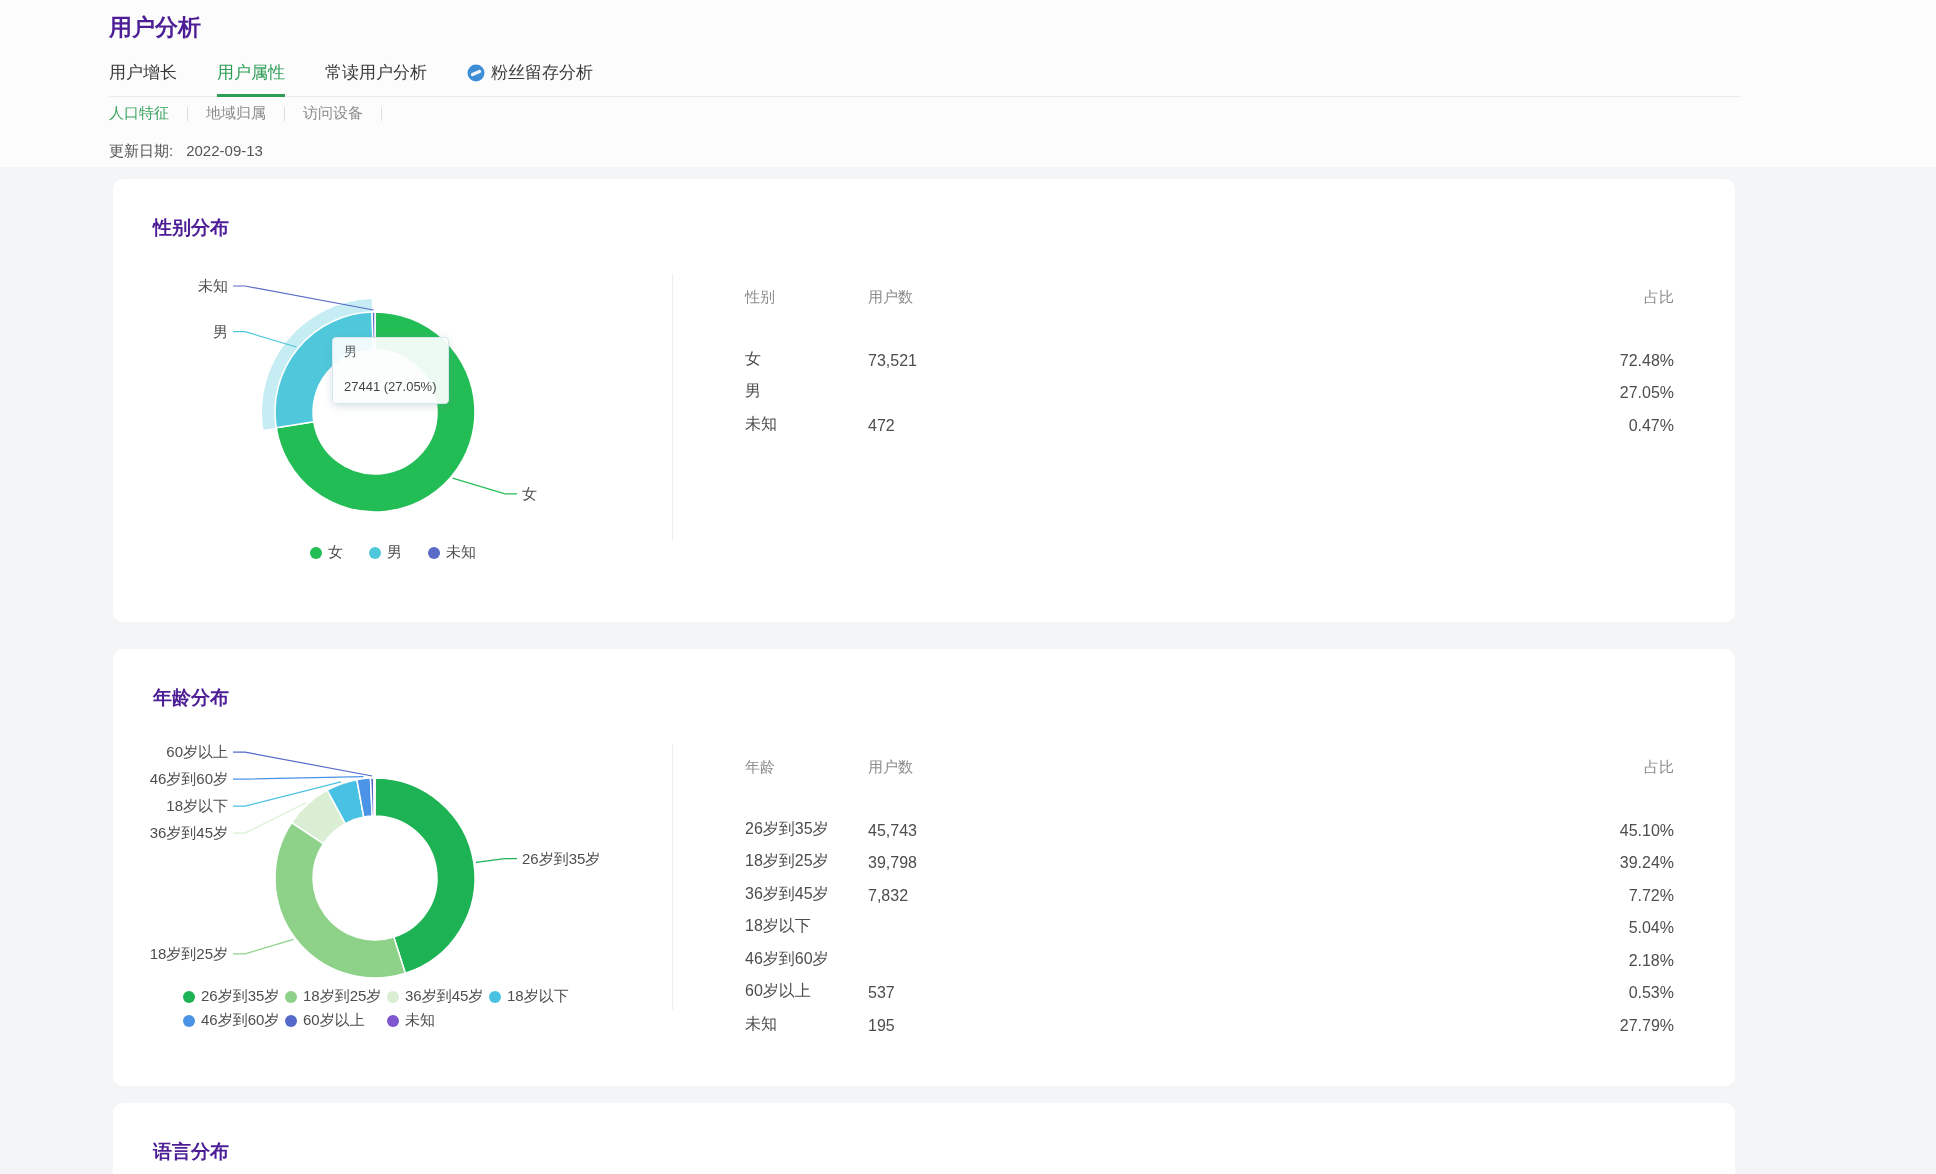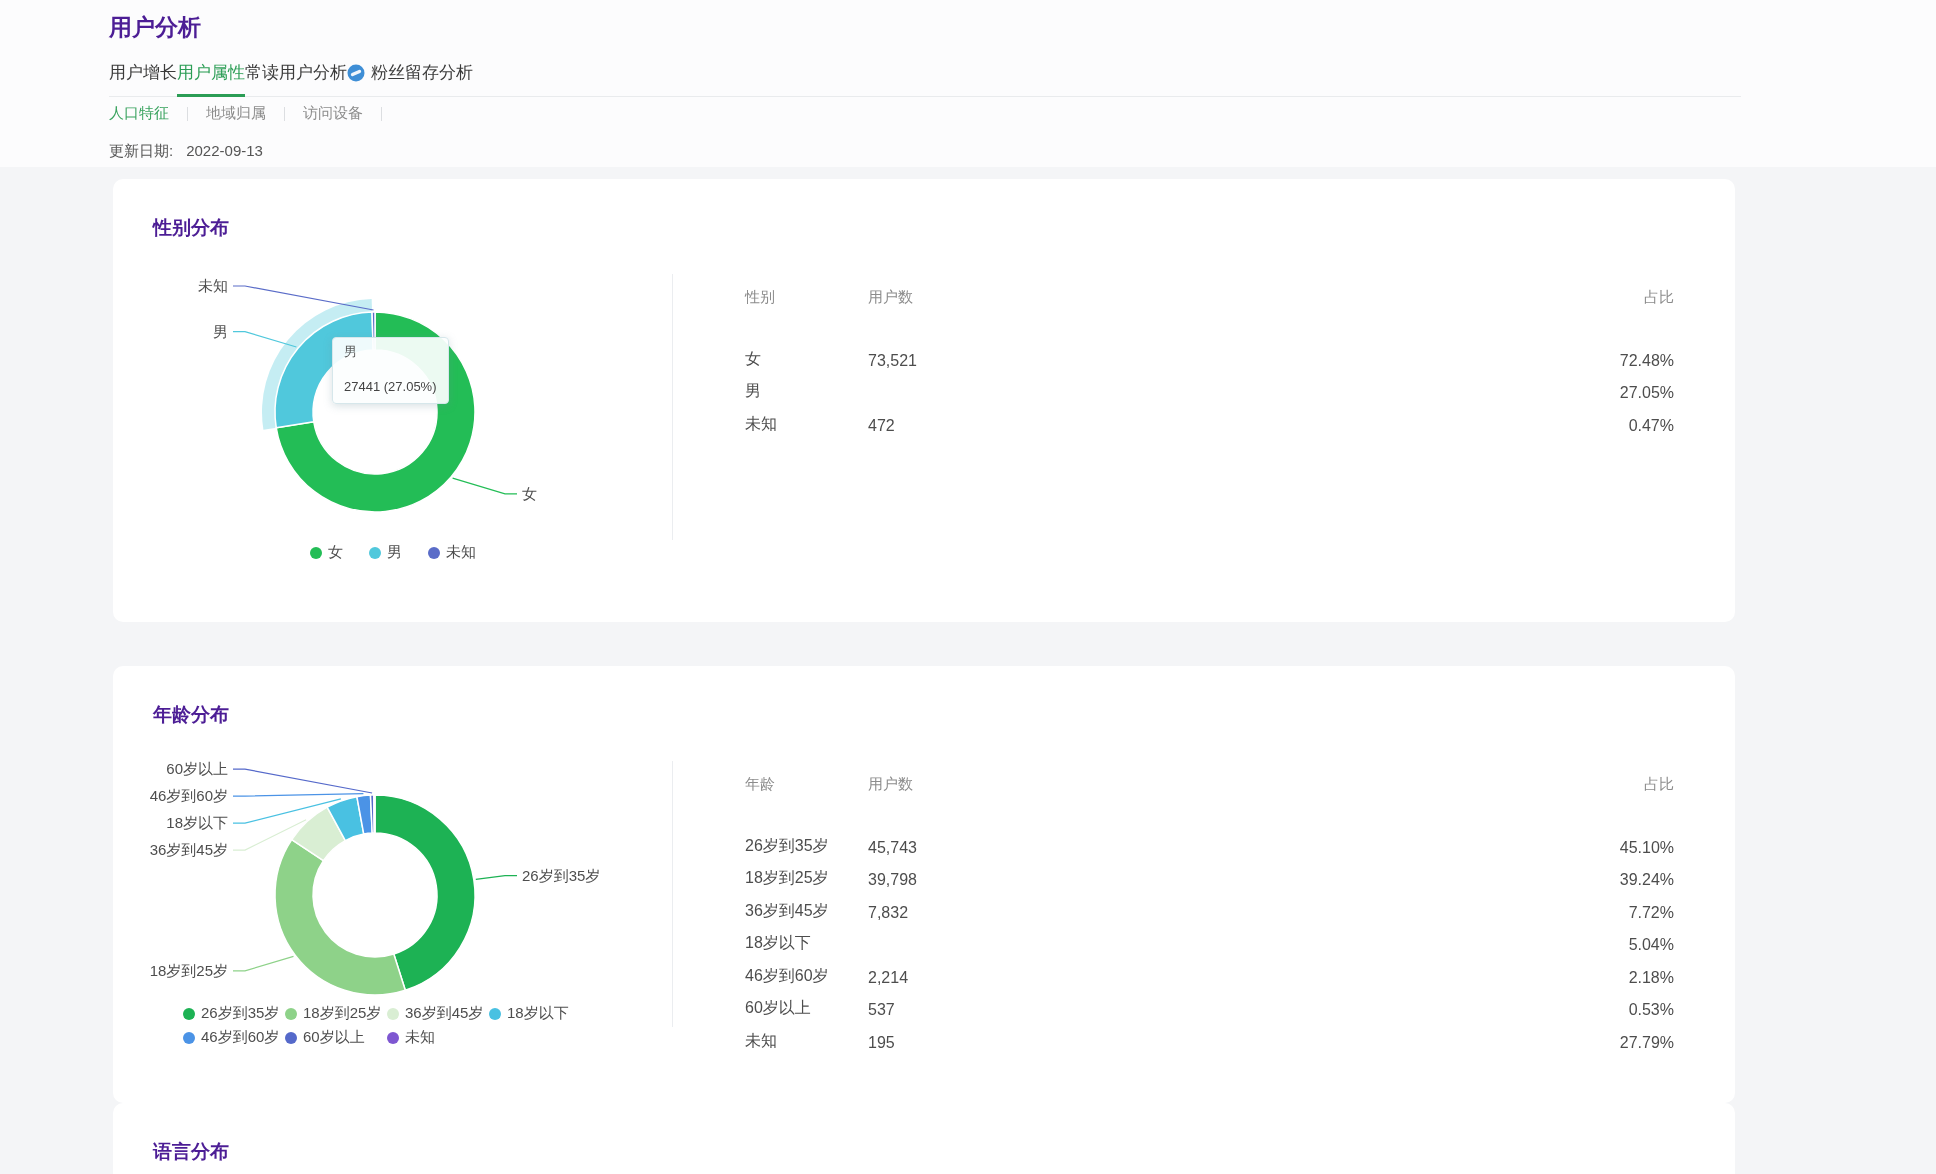--- a/index.html
+++ b/index.html
@@ -7,36 +7,36 @@
   body {
     width:1936px; height:1174px; overflow:hidden;
     font-family:"Liberation Sans","DejaVu Sans",sans-serif;
     background:#f4f5f7; color:#333;
   }
   .page { position:relative; width:1936px; height:1174px; background:#f4f5f7; }
 
   
   .header { position:absolute; left:0; top:0; width:1936px; height:167px; background:#fcfcfd; }
   .page-title { position:absolute; left:109px; top:12px; margin:0; font-size:23px; font-weight:bold; color:#4c1d95; }
-  .tabs { position:absolute; left:109px; top:63px; width:1632px; display:flex; border-bottom:1px solid #e9ebed; }
+  .tabs { position:absolute; left:109px; top:63px; width:1632px; display:flex; gap:40px; border-bottom:1px solid #e9ebed; }
   .tab { position:relative; padding-bottom:13px; font-size:17px; color:#3a3a3a; cursor:pointer; display:flex; align-items:flex-start; gap:6px; line-height:20px; }
   .tab.active { color:var(--accent,#2b9d55); }
   .tab.active::after { content:""; position:absolute; left:0; right:0; bottom:-1px; height:3px; background:var(--accent,#2b9d55); }
   .tab-ico { display:inline-flex; margin-top:1px; }
   .sub-tabs { position:absolute; left:109px; top:104px; display:flex; align-items:center; font-size:15px; color:#8c8c8c; }
   .subtab { cursor:pointer; }
   .subtab.active { color:#3aa35f; }
   .subsep { width:1px; height:14px; background:#dcdee1; margin:0 18px; }
   .update-row { position:absolute; left:109px; top:142px; font-size:15px; color:#555; }
   .update-row .date { margin-left:13px; }
 
   
   .card { position:absolute; left:113px; width:1622px; background:#fff; border-radius:10px; }
   .card-gender { top:179px; height:443px; }
-  .card-age    { top:666px; height:437px; }
+  .card-age    { top:649px; height:437px; }
   .card-lang   { top:1103px; height:160px; }
   .card-title { position:absolute; left:40px; top:36px; margin:0; font-size:19px; font-weight:600; color:#4c1d95; }
 
   .chart-svg { position:absolute; left:0; top:0; }
   .chart-label { font-size:15px; fill:#4e4e4e; }
   .vdivider { position:absolute; left:559px; top:95px; width:1px; height:266px; background:#ebedf0; }
 
   
   .legend { position:absolute; display:flex; font-size:15px; color:#4e4e4e; }
   .legend-gender { left:18px; top:364px; width:524px; justify-content:center; gap:26px; }
@@ -236,21 +236,20 @@
             <span class="t-c1">36岁到45岁</span>
             <span class="t-c2">7,832</span>
             <span class="t-c3">7.72%</span>
           </div>
           <div class="t-row">
             <span class="t-c1">18岁以下</span>
             <span class="t-c3">5.04%</span>
           </div>
           <div class="t-row">
             <span class="t-c1">46岁到60岁</span>
-            <span class="t-c2">2,214</span>
             <span class="t-c3">2.18%</span>
           </div>
           <div class="t-row">
             <span class="t-c1">60岁以上</span>
             <span class="t-c2">537</span>
             <span class="t-c3">0.53%</span>
           </div>
           <div class="t-row">
             <span class="t-c1">未知</span>
             <span class="t-c2">195</span>

